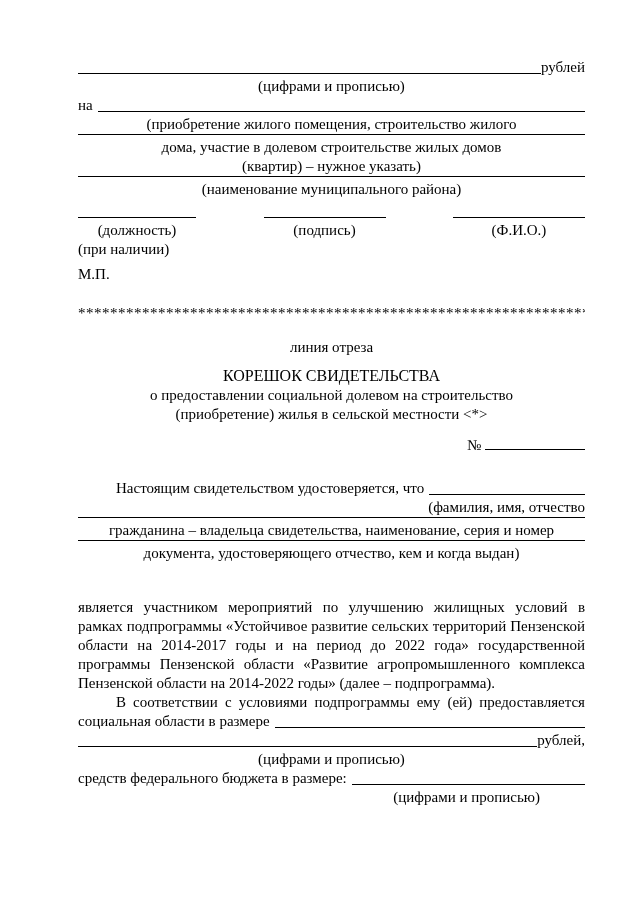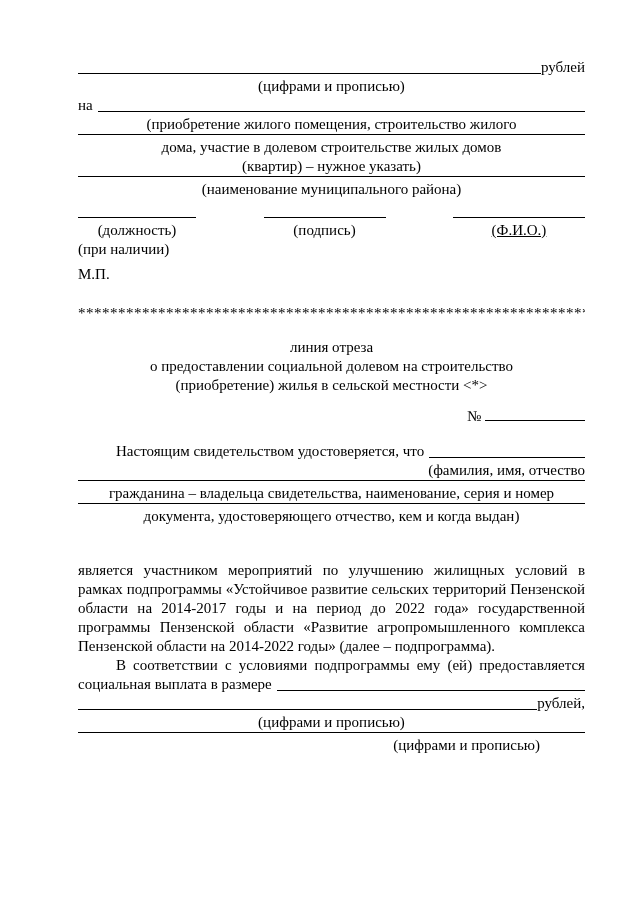--- a/index.html
+++ b/index.html
@@ -20,31 +20,31 @@
   .bl-fixed {
     display:inline-block; height:2px;
     border-bottom:1px solid #000;
     vertical-align:baseline;
   }
   .center { text-align:center; }
   .right { text-align:right; }
   .pre { margin-right:5px; white-space:nowrap; }
   .suf { white-space:nowrap; }
   .sig-row { display:flex; justify-content:space-between; margin-top:18px; }
-  .sig-col1 { width:118px; } .sig-col2 { width:122px; } .sig-col3 { width:132px;text-decoration:underline; }
+  .sig-col1 { width:118px; } .sig-col2 { width:122px; } .sig-col3 { width:132px; }
   .sig-col1 .bl, .sig-col2 .bl, .sig-col3 .bl { display:block; width:100%; }
   .sig-label { text-align:center; }
   .asterisks {
     margin-top:20px; white-space:nowrap; overflow:hidden;
     letter-spacing:0.5px;
   }
   .cutline { margin-top:15px; }
   .stub-title { margin-top:8px; font-size:16px; line-height:21px; }
   .num-row { margin-top:12px; }
-  .certify { margin-top:16px; }
+  .certify { margin-top:24px; }
   .certify .pre { padding-left:38px; }
   .para {
     text-align:justify;
     margin-top:35px;
   }
   .p2-line1 {
     text-indent:38px;
     text-align:justify;
     text-align-last:justify;
     white-space:nowrap; overflow:hidden;
@@ -93,20 +93,21 @@
       <div class="sig-label">(Ф.И.О.)</div>
     </div>
   </div>
 
   <div>(при наличии)</div>
   <div style="margin-top:6px;">М.П.</div>
 
   <div class="asterisks">**********************************************************************</div>
   <div class="center cutline">линия отреза</div>
 
+  <div class="center stub-title">КОРЕШОК СВИДЕТЕЛЬСТВА</div>
   <div class="center">о предоставлении социальной долевом на строительство</div>
   <div class="center">(приобретение) жилья в сельской местности &lt;*&gt;</div>
 
   <div class="right num-row">
     <span>№</span>
     <span class="bl-fixed" style="width:100px;"></span>
   </div>
 
   <div class="row certify">
     <span class="pre">Настоящим свидетельством удостоверяется, что</span>
@@ -121,28 +122,29 @@
 
   <div class="row">
     <span class="bl"></span>
   </div>
   <div class="center">документа, удостоверяющего отчество, кем и когда выдан)</div>
 
   <div class="para">является участником мероприятий по улучшению жилищных условий в рамках подпрограммы «Устойчивое развитие сельских территорий Пензенской области на 2014-2017 годы и на период до 2022 года» государственной программы Пензенской области «Развитие агропромышленного комплекса Пензенской области на 2014-2022 годы» (далее – подпрограмма).</div>
 
   <div class="p2-line1">В соответствии с условиями подпрограммы ему (ей) предоставляется</div>
   <div class="row">
-    <span class="pre">социальная выплата в размере</span>
+    <span class="pre">социальная области в размере</span>
     <span class="bl"></span>
   </div>
   <div class="row">
     <span class="bl"></span>
     <span class="suf">рублей,</span>
   </div>
   <div class="center">(цифрами и прописью)</div>
 
 
   <div class="row">
+    <span class="pre">средств федерального бюджета в размере:</span>
     <span class="bl"></span>
   </div>
   <div class="right fed-hint">(цифрами и прописью)</div>
 
 </div>
 
 </body></html>

